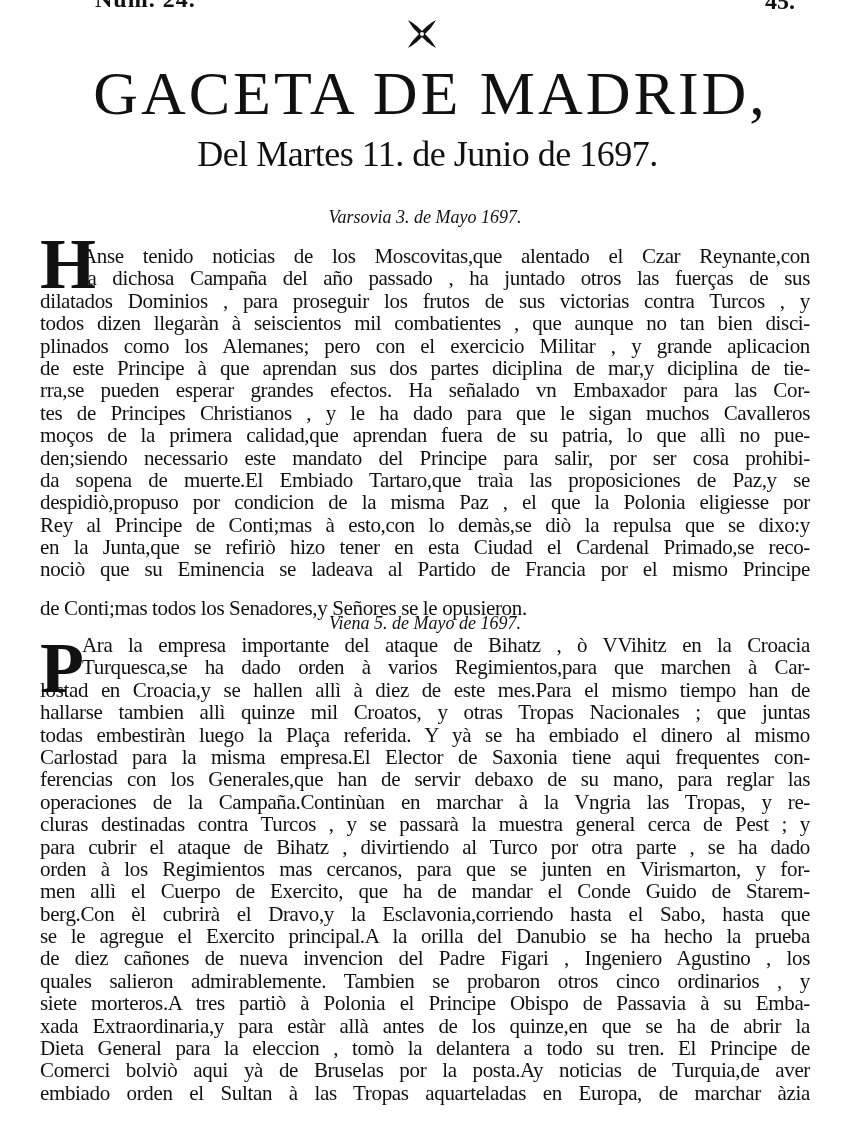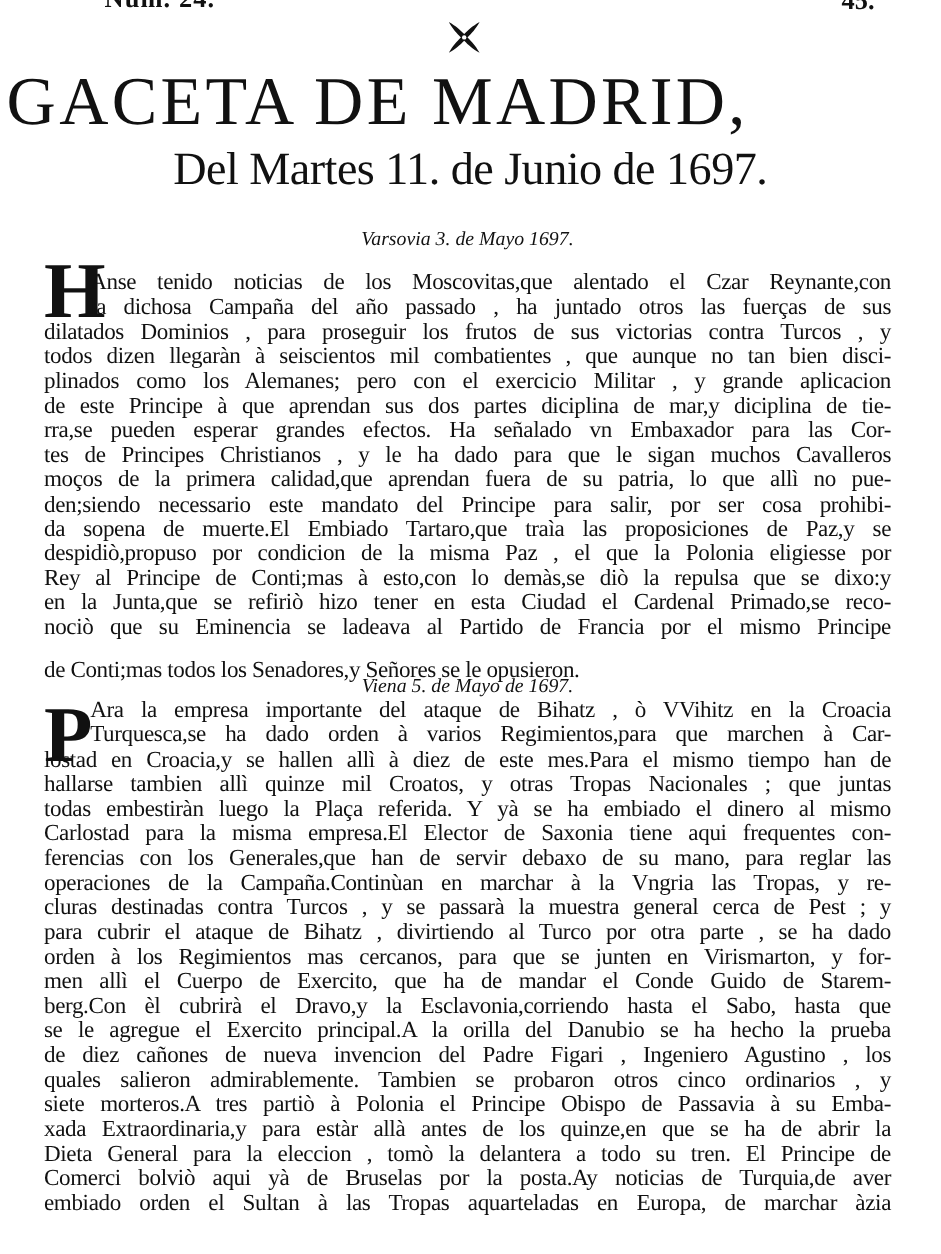--- a/index.html
+++ b/index.html
@@ -19,28 +19,28 @@
   }
   .num-right {
     position: absolute; left: 765px; top: -12px;
     font-size: 24px; font-weight: bold;
   }
   .ornament {
     position: absolute; left: 405px; top: 17px; width: 34px; height: 34px;
   }
   .title {
     position: absolute; left: 0; top: 62px; width: 855px;
-    text-align: left;
+    text-align: center;
     font-size: 62px; letter-spacing: 3px; line-height: 62px;
     padding-left: 6px; box-sizing: border-box;
   }
   .subtitle {
     position: absolute; left: 0; top: 130px; width: 855px;
     text-align: center;
-    font-size: 42px; line-height: 48px; letter-spacing: -0.5px;
+    font-size: 36px; line-height: 48px; letter-spacing: -0.5px;
   }
   .dateline {
     position: absolute; left: 0; width: 850px; text-align: center;
     font-style: italic; font-size: 18px; line-height: 22px;
   }
   .para { position: absolute; left: 40px; width: 770px; }
   .line {
     font-size: 21px; line-height: 22.4px; height: 22.4px;
     white-space: nowrap; text-align: justify; text-align-last: justify;
     letter-spacing: -0.35px;

